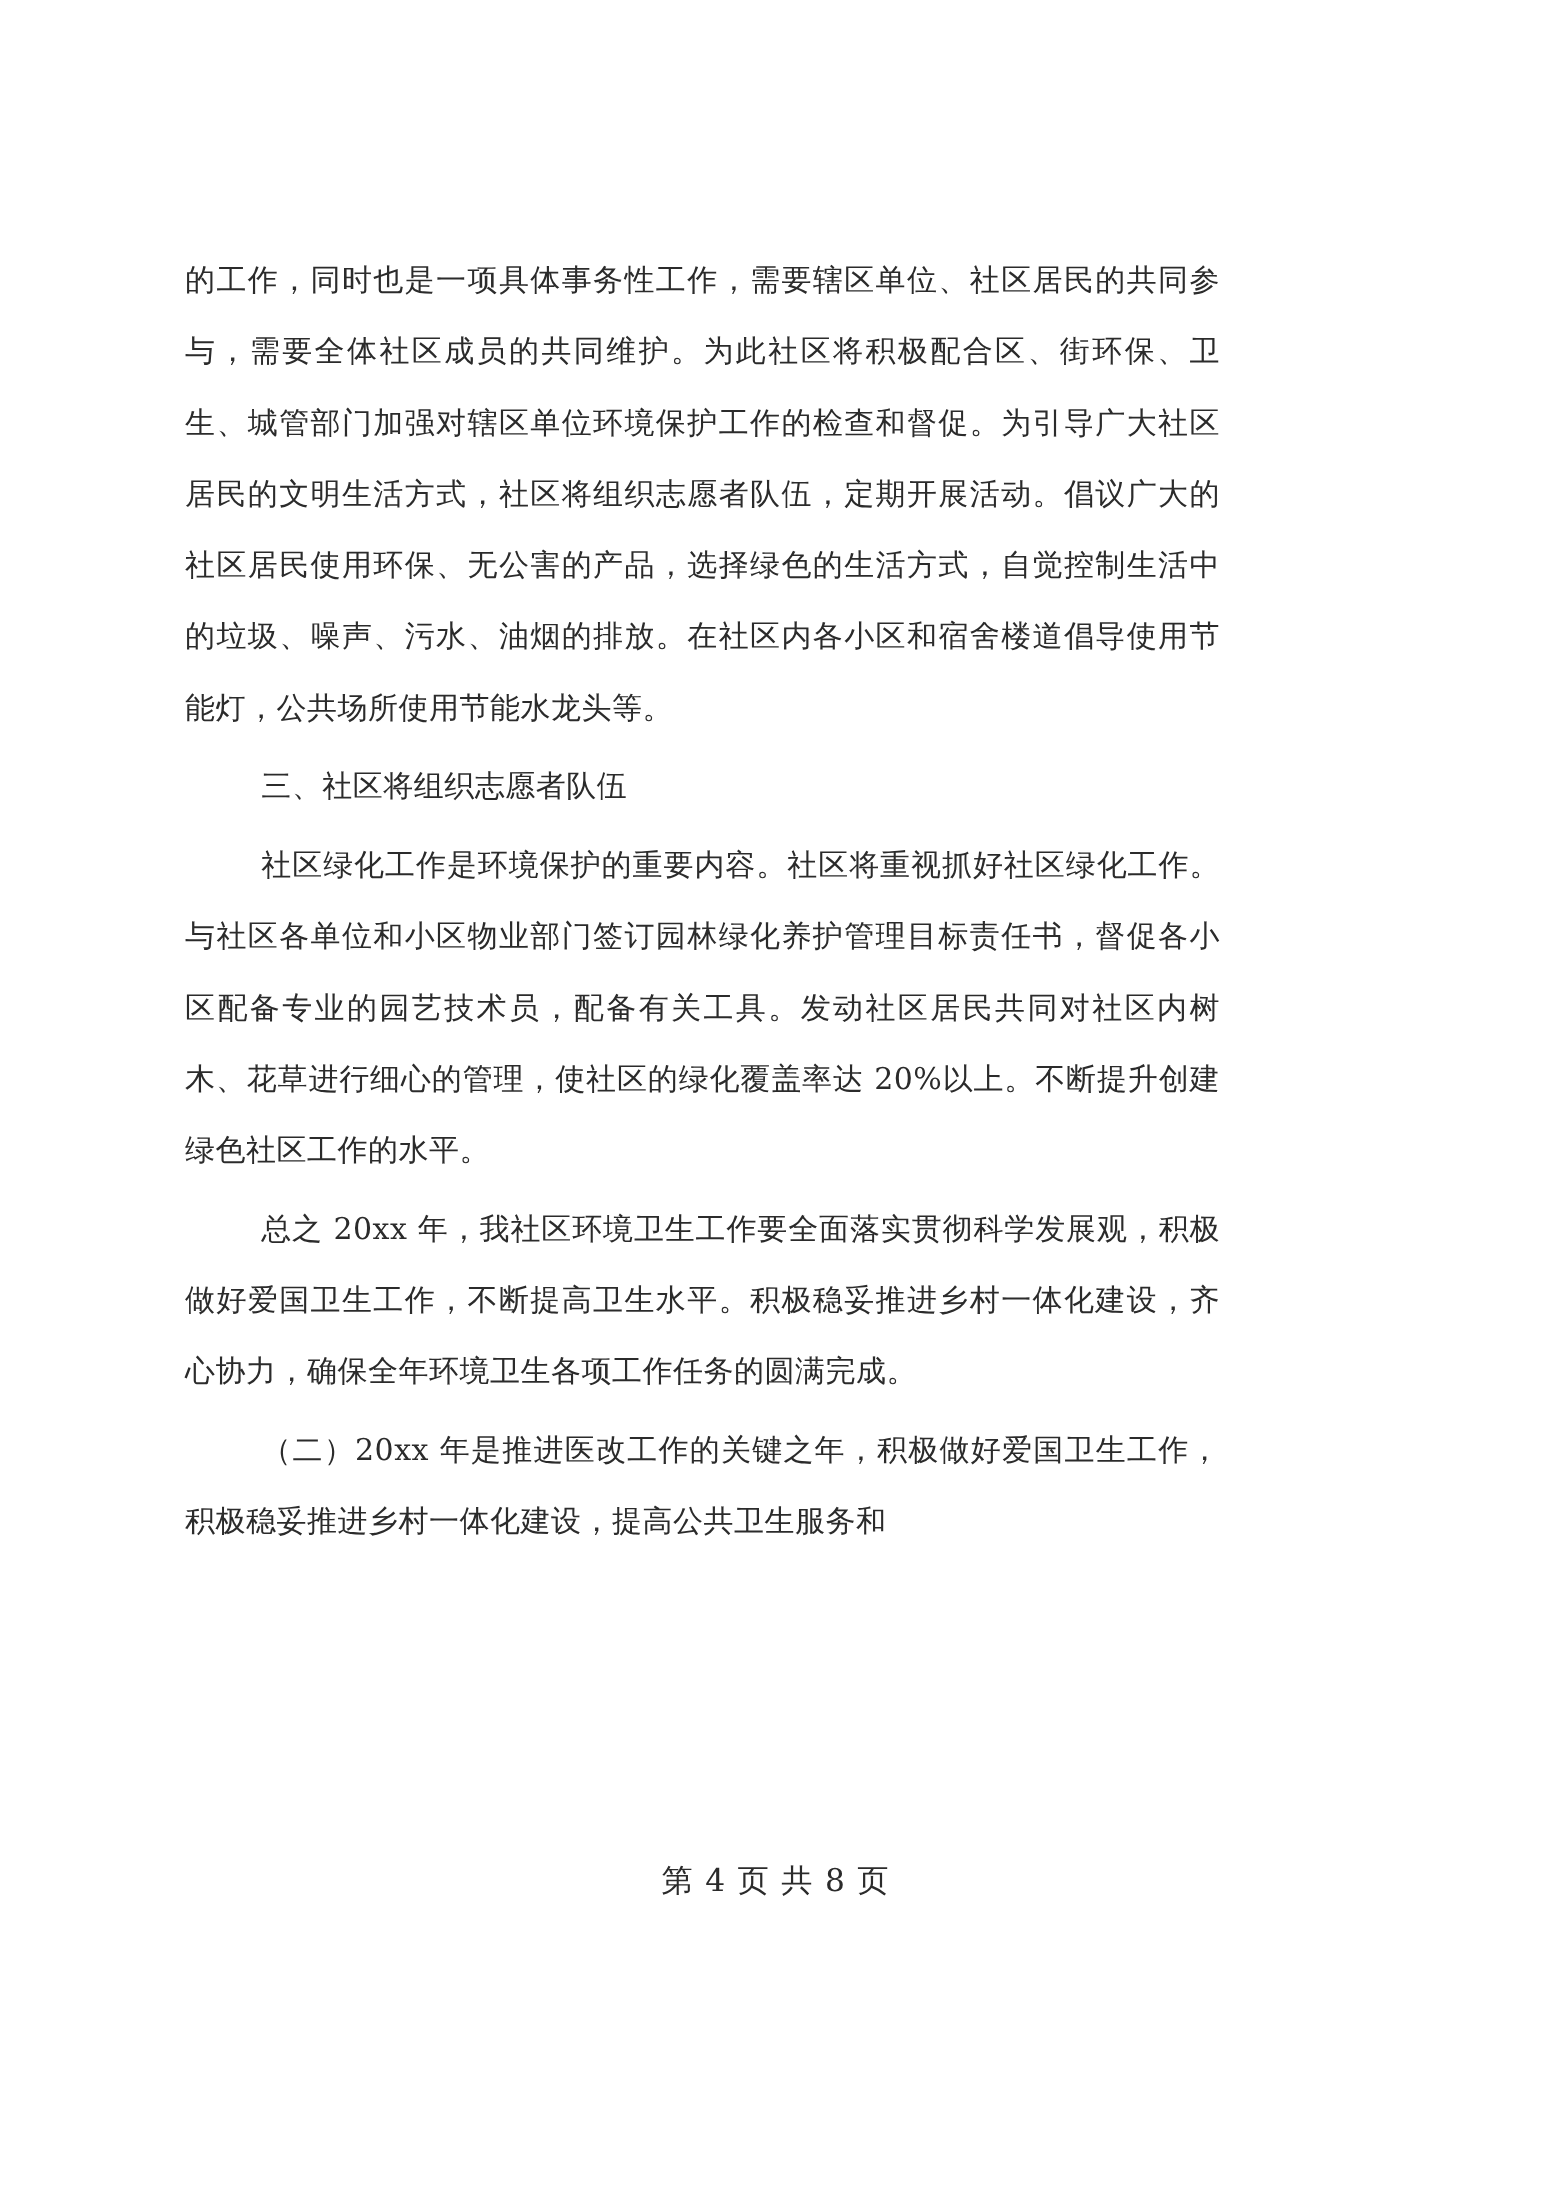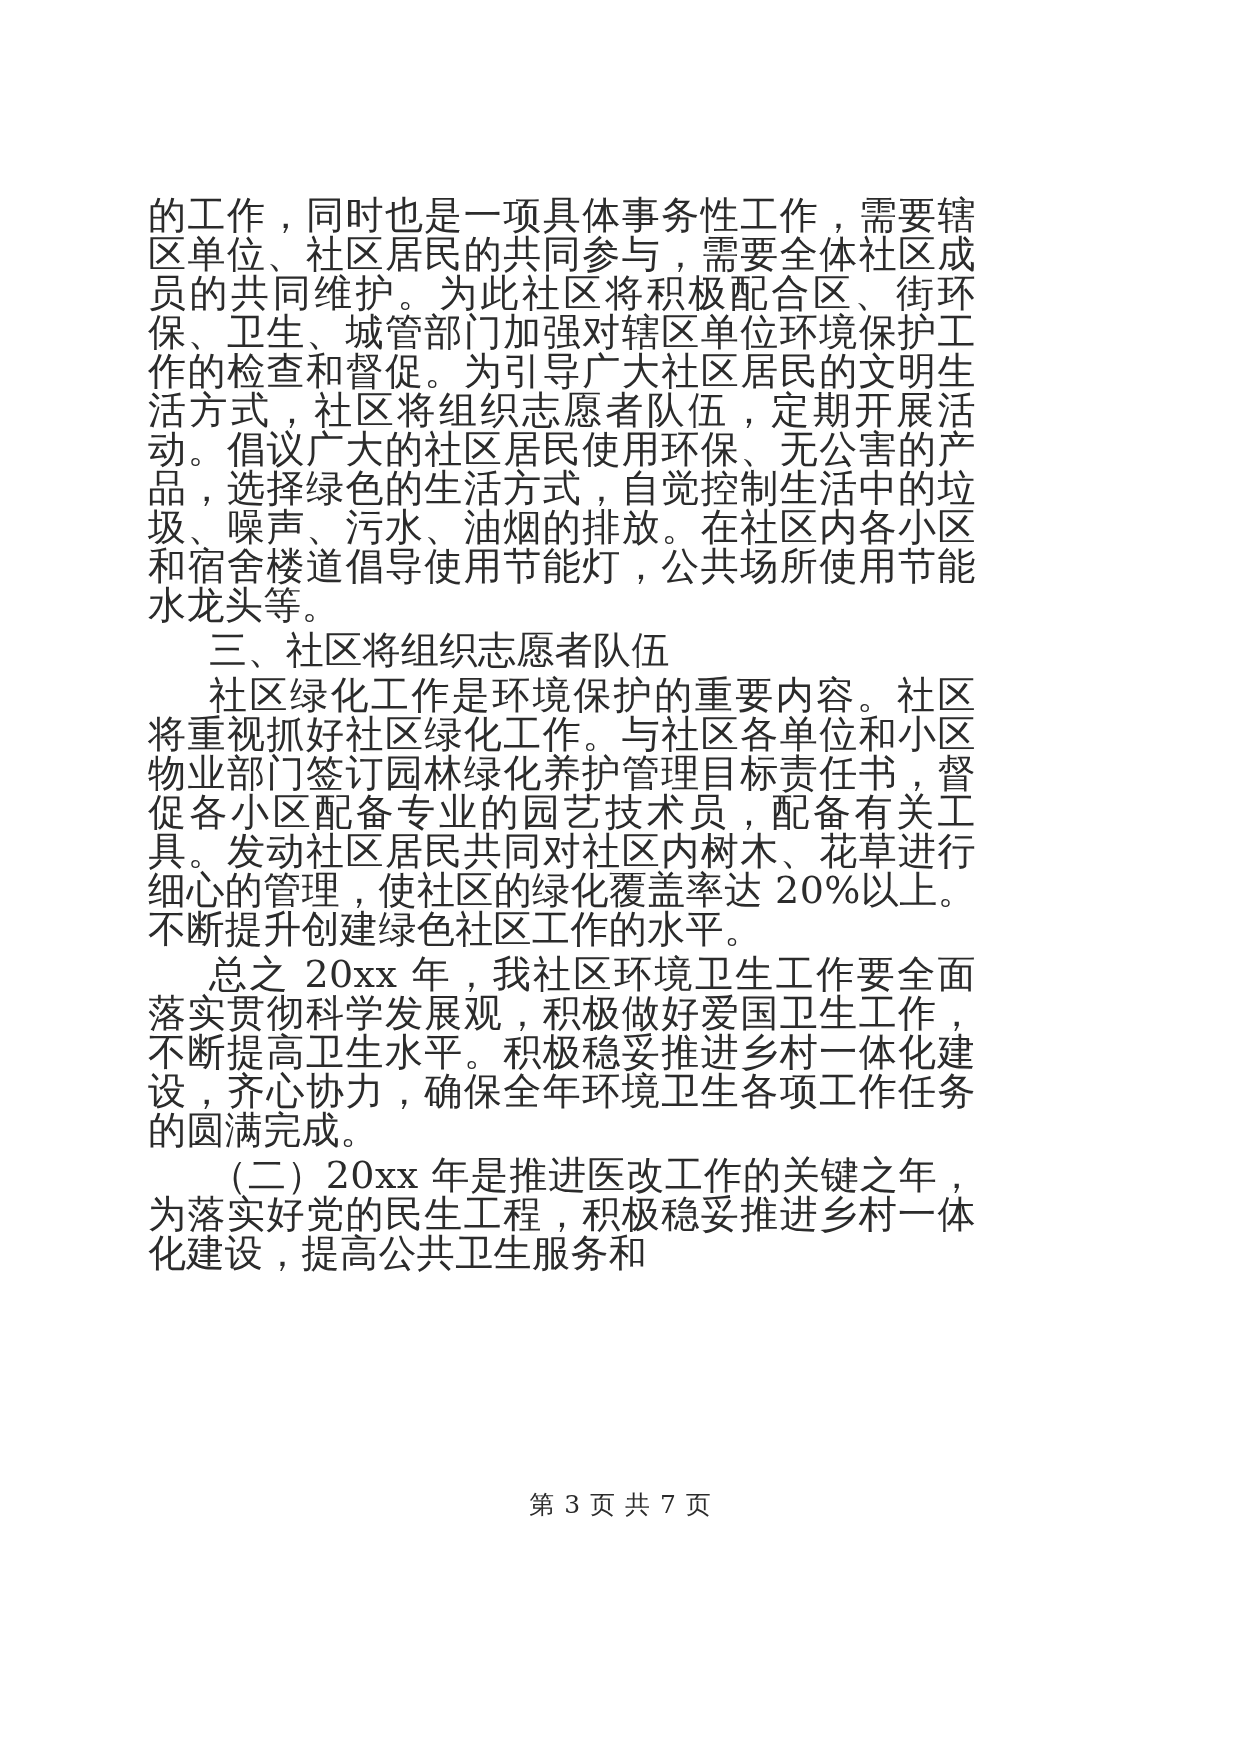--- a/index.html
+++ b/index.html
@@ -18,22 +18,22 @@
     overflow: hidden;
   }
   .content {
     position: absolute;
     left: 148px;
     top: 196px;
     width: 845px;
   }
   .para {
     margin: 0 17px 6px 0;
-    font-size: 38px;
-    line-height: 39px;
+    font-size: 24px;
+    line-height: 57px;
     color: #2b2b2b;
     text-align: justify;
     text-justify: inter-ideograph;
     letter-spacing: 0.4px;
     font-weight: 400;
   }
   .para.indent {
     text-indent: 61px;
   }
   .para.nospace {
@@ -53,16 +53,16 @@
 </style>
 </head>
 <body>
 
 <div class="page">
   <div class="content">
     <p class="para">的工作，同时也是一项具体事务性工作，需要辖区单位、社区居民的共同参与，需要全体社区成员的共同维护。为此社区将积极配合区、街环保、卫生、城管部门加强对辖区单位环境保护工作的检查和督促。为引导广大社区居民的文明生活方式，社区将组织志愿者队伍，定期开展活动。倡议广大的社区居民使用环保、无公害的产品，选择绿色的生活方式，自觉控制生活中的垃圾、噪声、污水、油烟的排放。在社区内各小区和宿舍楼道倡导使用节能灯，公共场所使用节能水龙头等。</p>
     <p class="para indent">三、社区将组织志愿者队伍</p>
     <p class="para indent">社区绿化工作是环境保护的重要内容。社区将重视抓好社区绿化工作。与社区各单位和小区物业部门签订园林绿化养护管理目标责任书，督促各小区配备专业的园艺技术员，配备有关工具。发动社区居民共同对社区内树木、花草进行细心的管理，使社区的绿化覆盖率达 20%以上。不断提升创建绿色社区工作的水平。</p>
     <p class="para indent">总之 20xx 年，我社区环境卫生工作要全面落实贯彻科学发展观，积极做好爱国卫生工作，不断提高卫生水平。积极稳妥推进乡村一体化建设，齐心协力，确保全年环境卫生各项工作任务的圆满完成。</p>
-    <p class="para indent nospace">（二）20xx 年是推进医改工作的关键之年，为落实好党的民生工程，积极稳妥推进乡村一体化建设，提高公共卫生服务和</p>
+    <p class="para indent nospace">（二）20xx 年是推进医改工作的关键之年，积极做好爱国卫生工作，积极稳妥推进乡村一体化建设，提高公共卫生服务和</p>
   </div>
-  <div class="footer">第 3 页  共 7 页</div>
+  <div class="footer">第 4 页  共 8 页</div>
 </div>
 
 </body></html>

